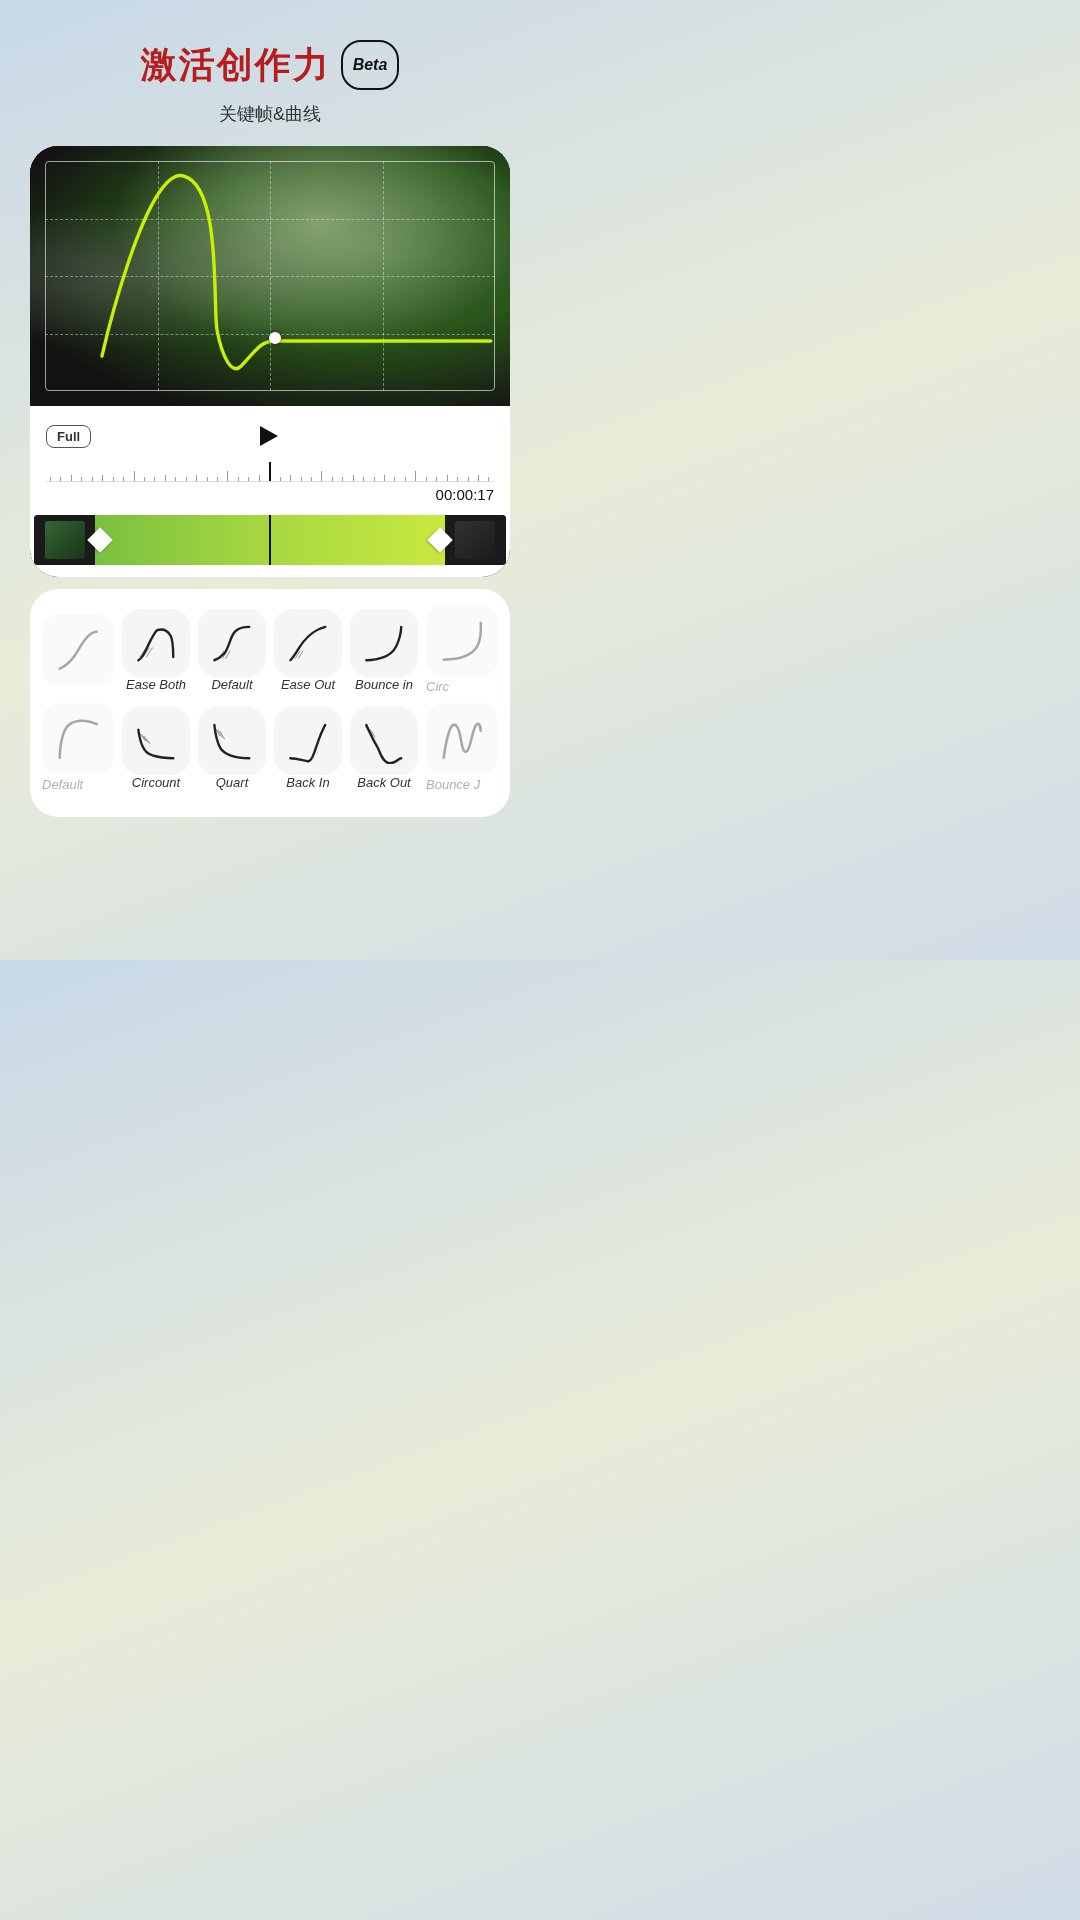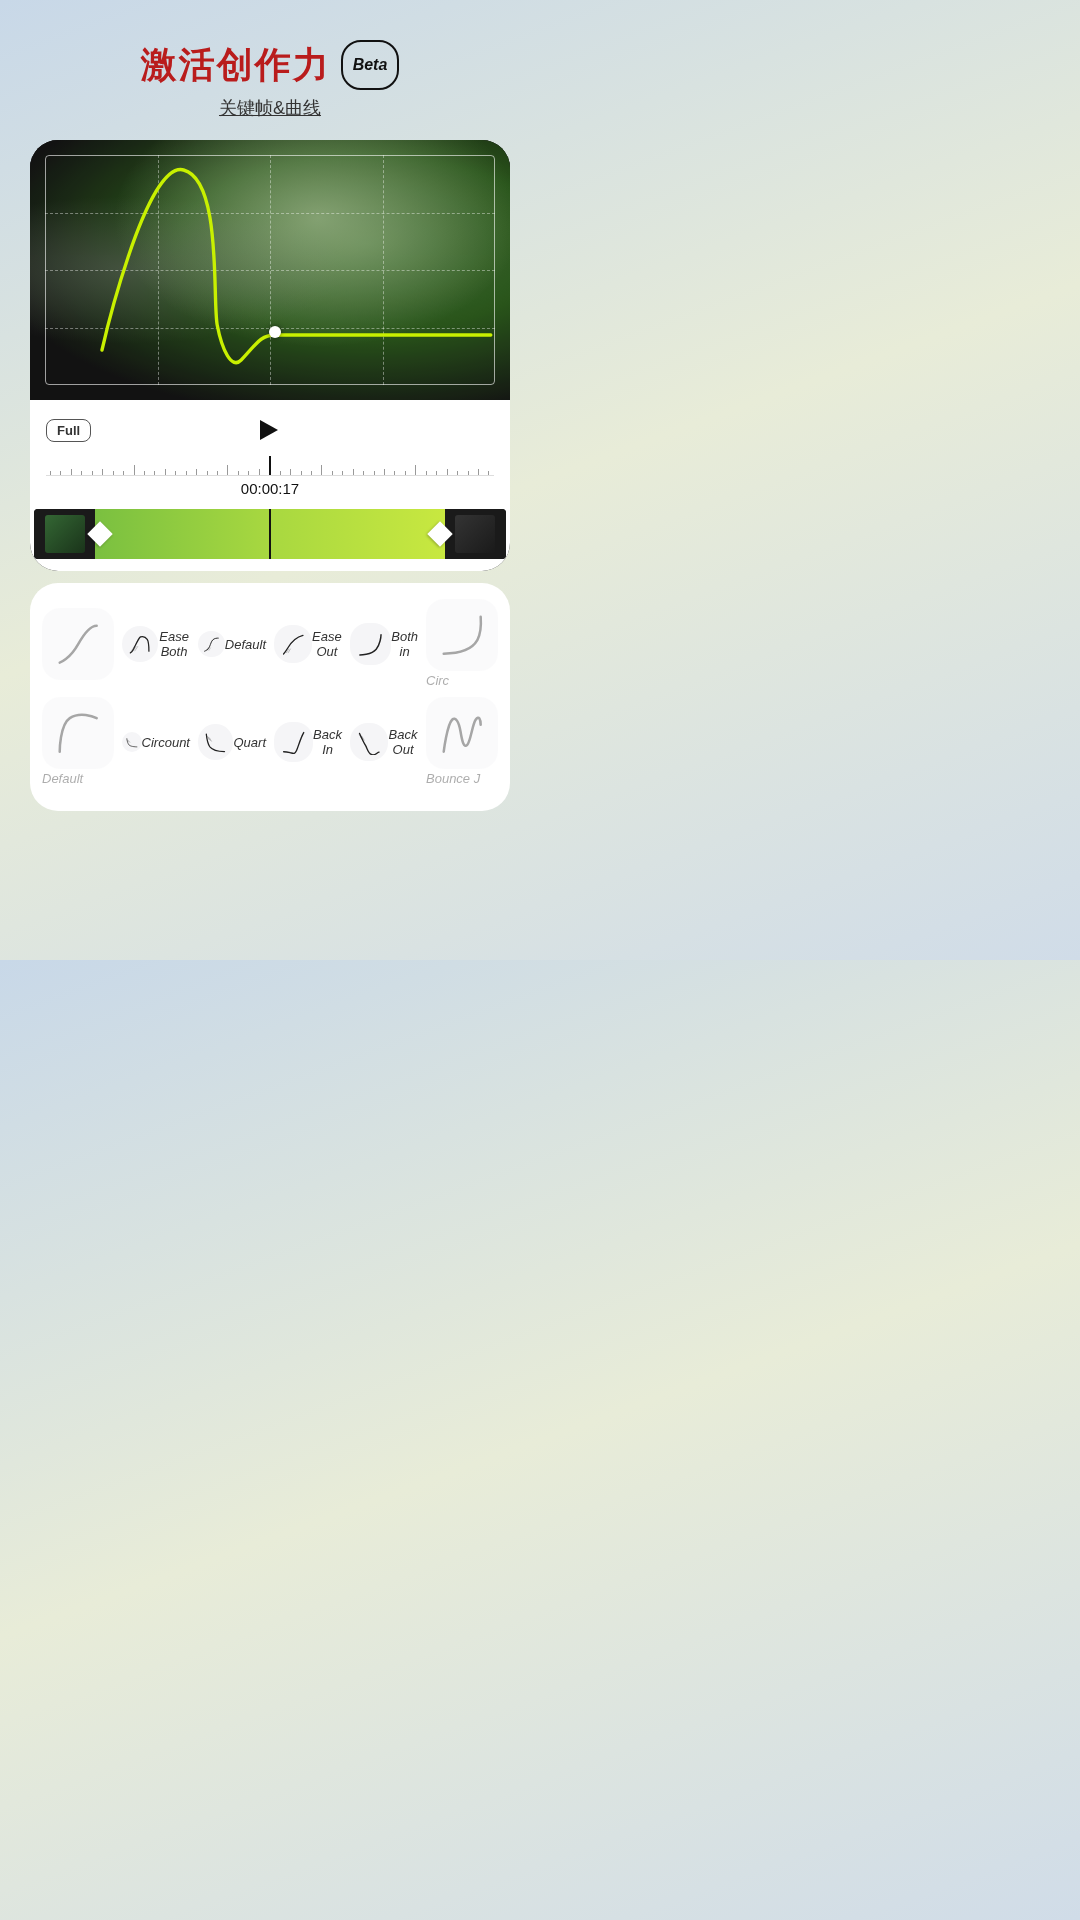--- a/index.html
+++ b/index.html
@@ -47,23 +47,22 @@
       font-size: 16px;
       font-style: italic;
       font-weight: 700;
       color: #111;
       background: transparent;
     }
 
     .header-subtitle {
       font-size: 18px;
       color: #333;
-      margin-top: 6px;
+      margin-top: 12px;
       font-weight: 500;
-      text-decoration: underline;
     }
 
     
     .video-card {
       background: #111;
       border-radius: 28px;
       overflow: hidden;
       margin: 0 10px;
       position: relative;
     }
@@ -199,21 +198,21 @@
     .ruler-tick {
       width: 1px;
       background: #999;
     }
 
     .ruler-tick.major { height: 10px; }
     .ruler-tick.minor { height: 6px; }
     .ruler-tick.tiny { height: 4px; }
 
     .timeline-time {
-      text-align: center;
+      text-align: right;
       font-size: 15px;
       font-weight: 500;
       color: #111;
       padding: 4px 0;
     }
 
     .timeline-cursor {
       position: absolute;
       left: 50%;
       top: 0;
@@ -286,21 +285,21 @@
     
     .easing-panel {
       background: white;
       border-radius: 28px;
       margin: 12px 10px;
       padding: 16px 12px;
     }
 
     .easing-item {
       display: flex;
-      flex-direction: row;
+      flex-direction: column;
       align-items: center;
     }
 
     .easing-card {
       width: 100%;
       aspect-ratio: 1;
       background: #f5f5f7;
       border-radius: 18px;
       display: flex;
       align-items: center;
@@ -517,21 +516,21 @@
           </div>
           <span class="easing-label">Ease Out</span>
         </div>
 
         <div class="easing-item">
           <div class="easing-card">
             <svg viewBox="0 0 60 60" fill="none">
               <path d="M 8 52 C 8 52, 32 52, 42 40 C 50 30, 52 14, 52 10" stroke="#222" stroke-width="3" fill="none" stroke-linecap="round"></path>
             </svg>
           </div>
-          <span class="easing-label">Both in</span>
+          <span class="easing-label">Bounce in</span>
         </div>
 
       </div>
 
       <div class="partial-card">
         <div class="easing-card" style="width:72px;height:72px;">
           <svg viewBox="0 0 60 60" fill="none">
             <path d="M 8 52 C 20 52, 40 50, 48 36 C 54 24, 52 10, 52 8" stroke="#222" stroke-width="3" fill="none" stroke-linecap="round"></path>
           </svg>
         </div>

